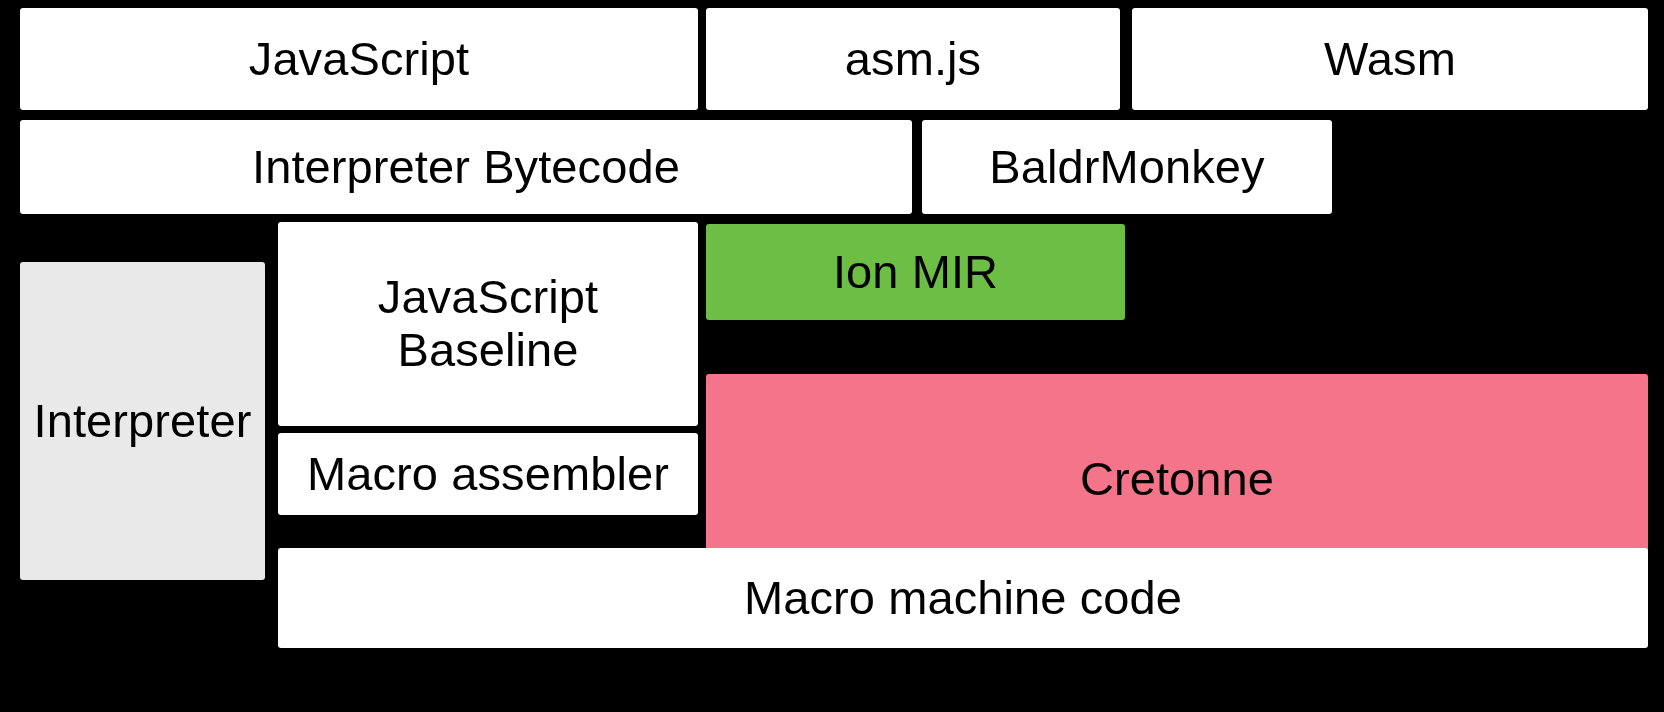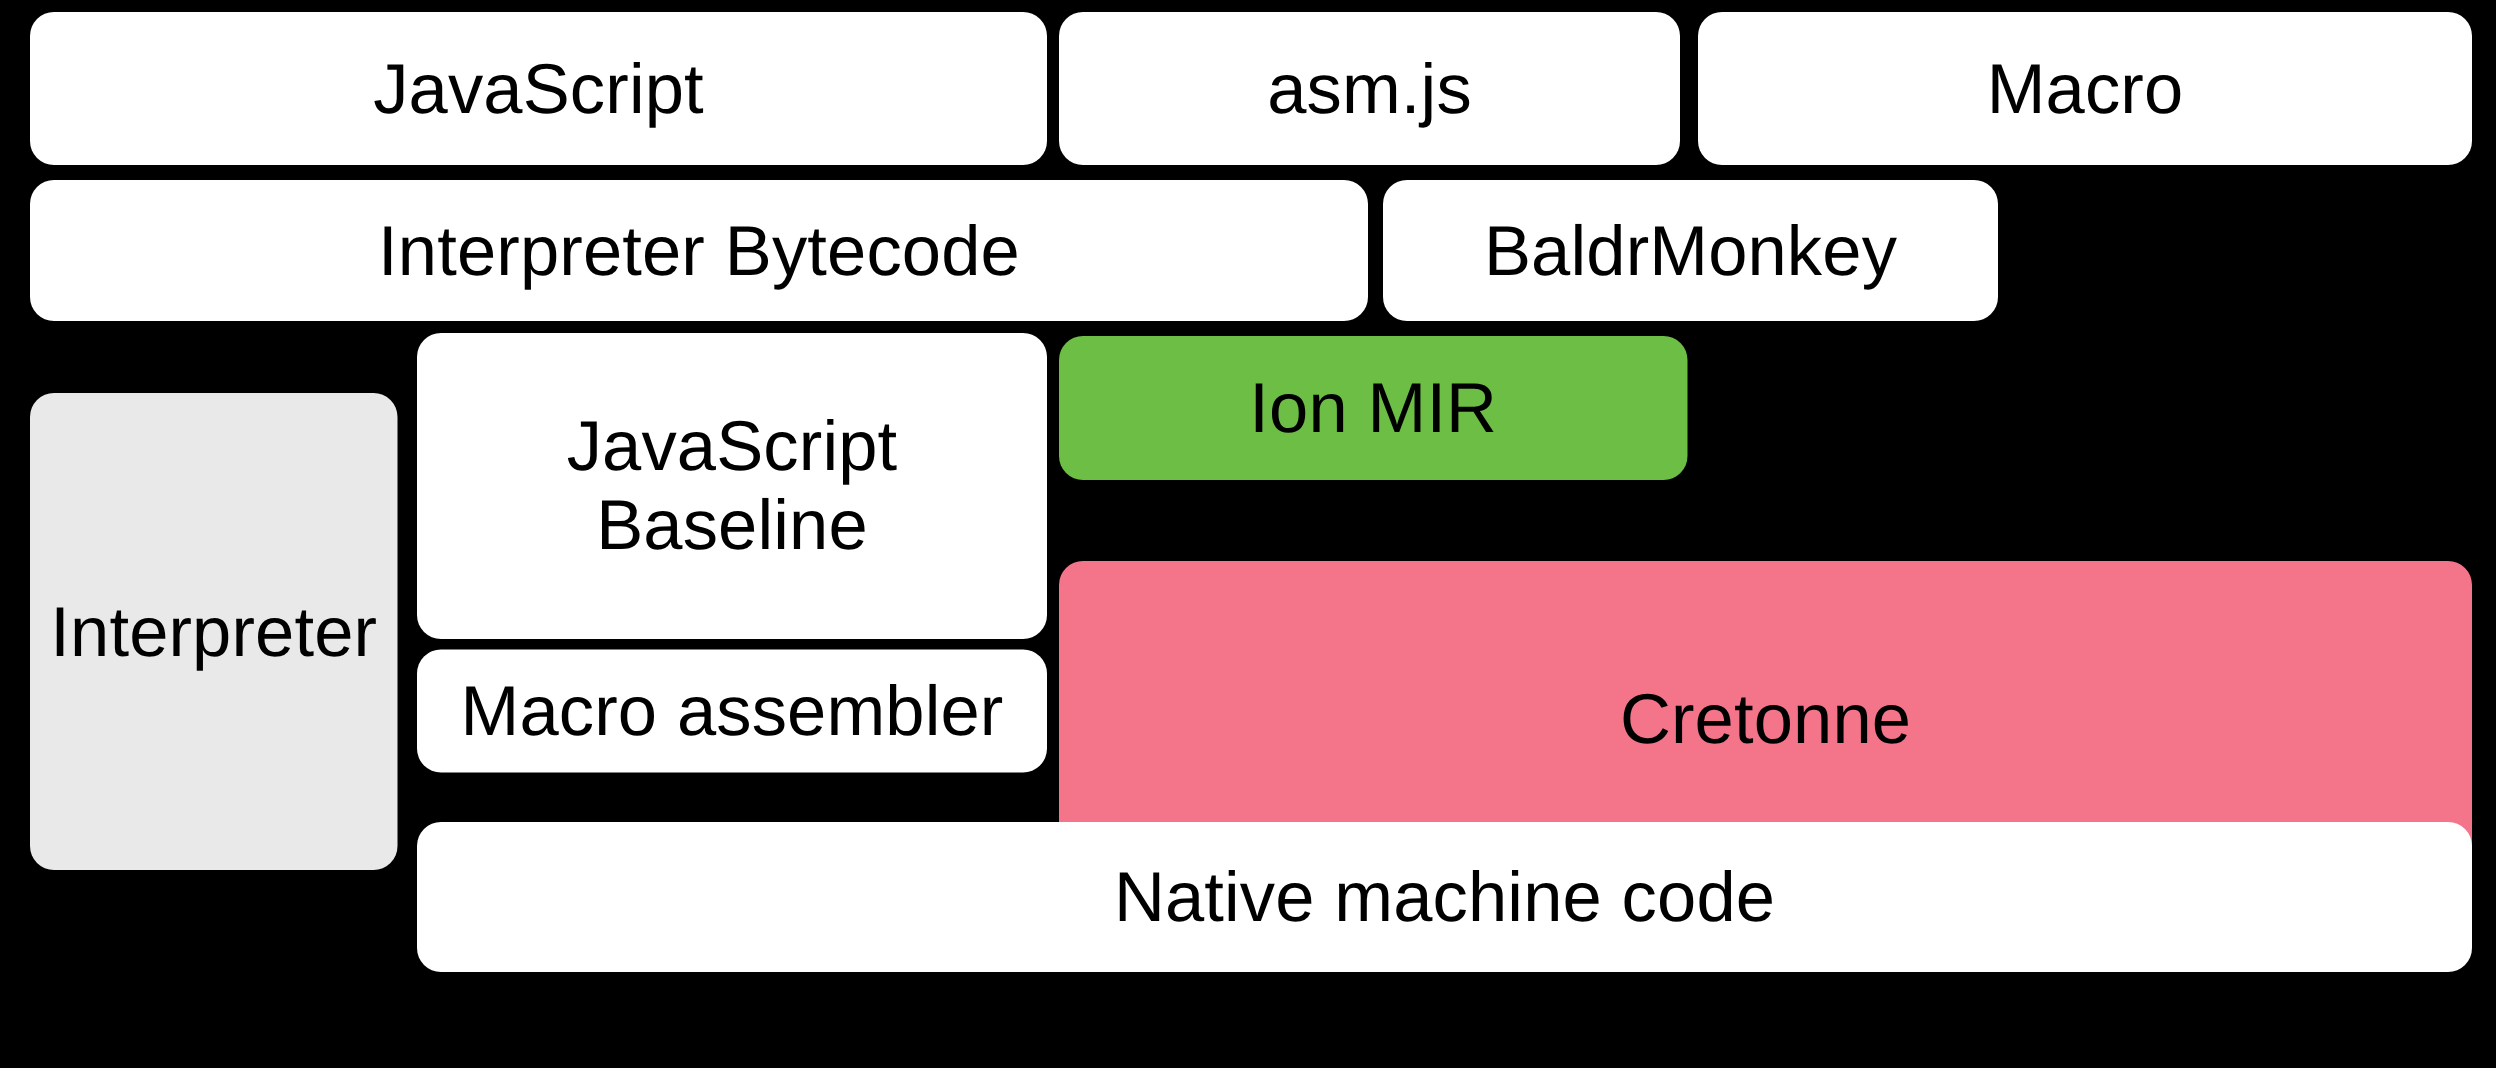--- a/index.html
+++ b/index.html
@@ -19,21 +19,21 @@
     background: #000000;
     overflow: hidden;
   }
   .node {
     position: absolute;
     box-sizing: border-box;
     display: flex;
     align-items: center;
     justify-content: center;
     text-align: center;
-    border-radius: 16px;
+    border-radius: 3px;
     background: #ffffff;
     color: #000000;
     font-size: 47px;
     line-height: 1.12;
     letter-spacing: 0.1px;
     white-space: pre-line;
     padding: 0 26px;
     user-select: none;
   }
   .node.gray  { background: #e9e9e9; margin-top: 40px; }
@@ -61,32 +61,32 @@
 </style>
 </head>
 <body>
 
 <div id="diagram">
 
   <div class="node n-javascript">JavaScript</div>
 
   <div class="node n-asmjs">asm.js</div>
 
-  <div class="node n-wasm">Macro</div>
+  <div class="node n-wasm">Wasm</div>
 
   <div class="node n-js-bytecode">Interpreter Bytecode</div>
 
   <div class="node n-baldrmonkey">BaldrMonkey</div>
 
   <div class="node gray n-interpreter">Interpreter</div>
 
   <div class="node n-js-baseline">JavaScript
 Baseline</div>
 
   <div class="node n-macro-assembler">Macro assembler</div>
 
   <div class="node green n-ion-mir">Ion MIR</div>
 
   <div class="node pink n-cretonne">Cretonne</div>
 
-  <div class="node n-native-code">Native machine code</div>
+  <div class="node n-native-code">Macro machine code</div>
 
 </div>
 
 </body></html>

